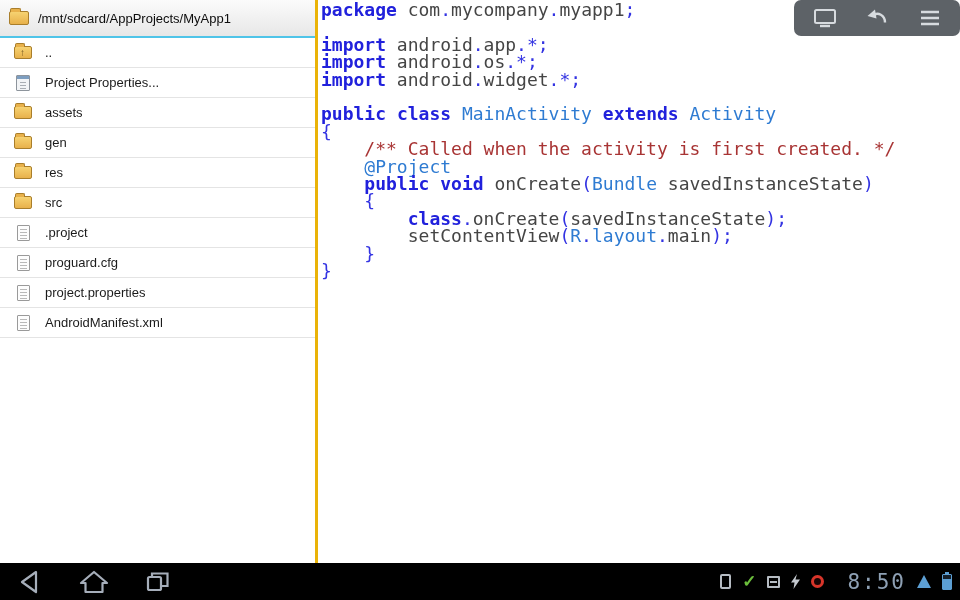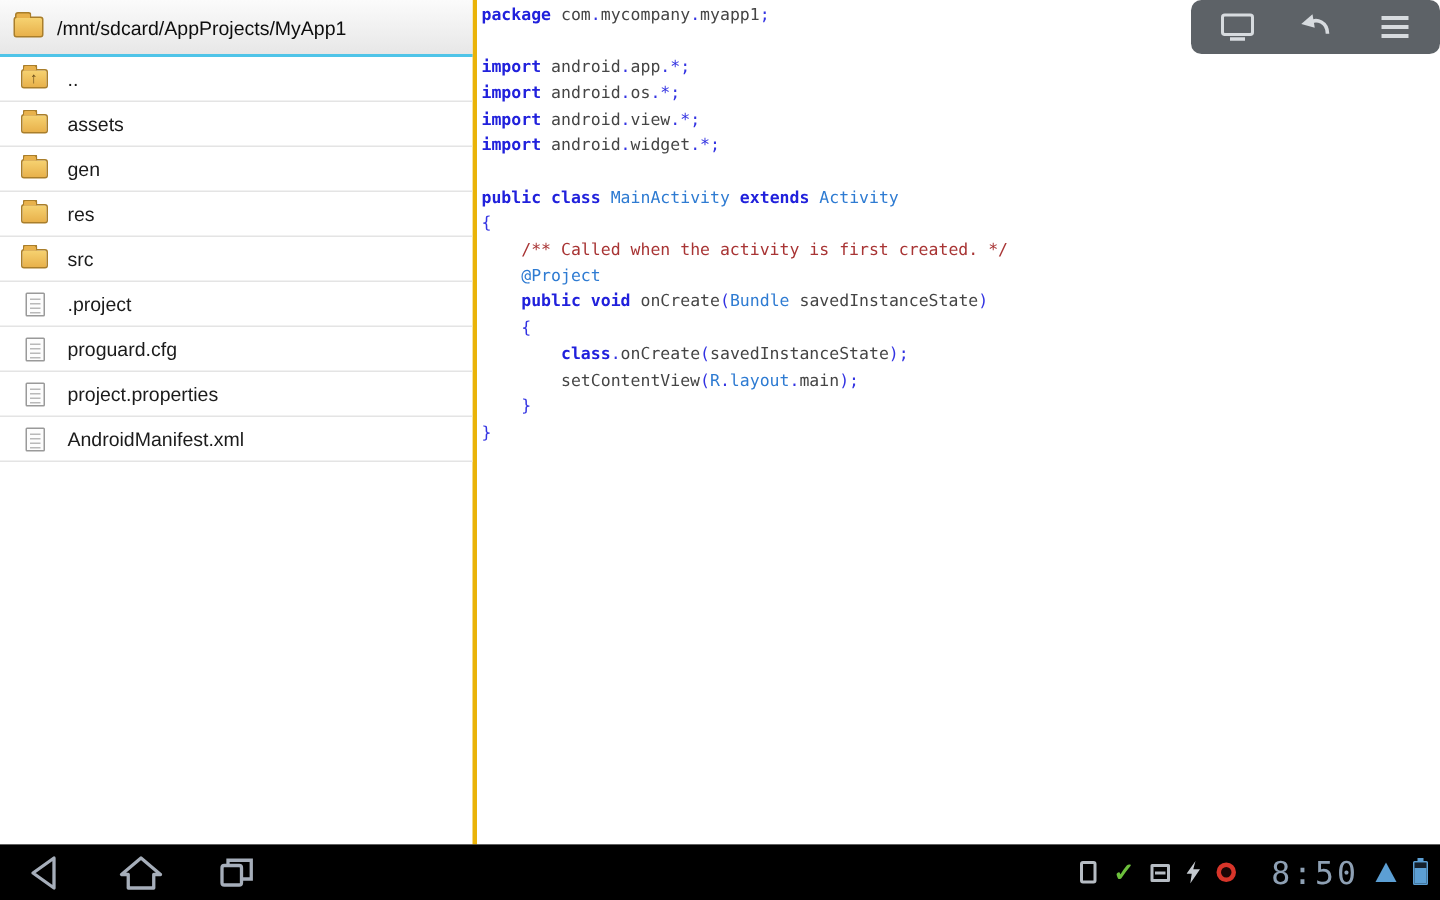--- a/index.html
+++ b/index.html
@@ -34,21 +34,21 @@
   .icon-file { position:relative; width:13px; height:16px; background:#fdfdfd; border:1px solid #9a9a9a; border-radius:1px; }
   .icon-file::before { content:""; position:absolute; left:2px; right:2px; top:3px; height:1px; background:#b9b9b9;
                  box-shadow:0 3px 0 #b9b9b9, 0 6px 0 #b9b9b9, 0 9px 0 #b9b9b9; }
   .icon-props { position:relative; width:14px; height:16px; background:#f2f4f6; border:1px solid #8d949c; border-radius:1px; }
   .icon-props::before { content:""; position:absolute; left:0; right:0; top:0; height:3px; background:#7d9ec0; }
   .icon-props::after { content:""; position:absolute; left:3px; right:3px; top:6px; height:1px; background:#a9aeb4;
                  box-shadow:0 3px 0 #a9aeb4, 0 6px 0 #a9aeb4; }
 
   
   .editor { position:relative; flex:1; background:#fff; overflow:hidden; }
-  .code-area { padding:1px 0 0 3px; font-family:"DejaVu Sans Mono", monospace; font-size:11px; line-height:17.4px; }
+  .code-area { padding:1px 0 0 3px; font-family:"DejaVu Sans Mono", monospace; font-size:18px; line-height:17.4px; }
   .code-line { white-space:pre; }
   .kw { color:var(--kw,#2121DC); font-weight:bold; }
   .ty { color:var(--ty,#2E7BD2);text-align:right; }
   .pu { color:var(--pu,#3333E2); }
   .pl { color:var(--pl,#454545); }
   .cm { color:var(--cm,#A83434); }
   .an { color:var(--an,#2E7BD2); }
 
   
   .toolbar { position:absolute; top:0; right:0; width:166px; height:36px; background:rgba(62,68,74,0.84);
@@ -86,20 +86,26 @@
       </div>
       <div class="file-list">
           <div class="file-row">
             <span class="fi">
               <span class="icon-folder up"></span>
             </span>
             <span class="flabel">..</span>
           </div>
           <div class="file-row">
             <span class="fi">
+              <span class="icon-props"></span>
+            </span>
+            <span class="flabel">Project Properties...</span>
+          </div>
+          <div class="file-row">
+            <span class="fi">
               <span class="icon-folder"></span>
             </span>
             <span class="flabel">assets</span>
           </div>
           <div class="file-row">
             <span class="fi">
               <span class="icon-folder"></span>
             </span>
             <span class="flabel">gen</span>
           </div>
@@ -141,21 +147,20 @@
           </div>
         </div>
     </div>
 
     <div class="editor">
       <div class="code-area">
           <div class="code-line"><span class="kw">package</span><span class="pl"> com</span><span class="pu">.</span><span class="pl">mycompany</span><span class="pu">.</span><span class="pl">myapp1</span><span class="pu">;</span></div>
           <div class="code-line">&nbsp;</div>
           <div class="code-line"><span class="kw">import</span><span class="pl"> android</span><span class="pu">.</span><span class="pl">app</span><span class="pu">.*;</span></div>
           <div class="code-line"><span class="kw">import</span><span class="pl"> android</span><span class="pu">.</span><span class="pl">os</span><span class="pu">.*;</span></div>
-          <div class="code-line"><span class="kw">import</span><span class="pl"> android</span><span class="pu">.</span><span class="pl">view</span><span class="pu">.*;</span></div>
           <div class="code-line"><span class="kw">import</span><span class="pl"> android</span><span class="pu">.</span><span class="pl">widget</span><span class="pu">.*;</span></div>
           <div class="code-line">&nbsp;</div>
           <div class="code-line"><span class="kw">public</span><span class="pl"> </span><span class="kw">class</span><span class="pl"> </span><span class="ty">MainActivity</span><span class="pl"> </span><span class="kw">extends</span><span class="pl"> </span><span class="ty">Activity</span></div>
           <div class="code-line"><span class="pu">{</span></div>
           <div class="code-line"><span class="pl">    </span><span class="cm">/** Called when the activity is first created. */</span></div>
           <div class="code-line"><span class="pl">    </span><span class="an">@Project</span></div>
           <div class="code-line"><span class="pl">    </span><span class="kw">public</span><span class="pl"> </span><span class="kw">void</span><span class="pl"> onCreate</span><span class="pu">(</span><span class="ty">Bundle</span><span class="pl"> savedInstanceState</span><span class="pu">)</span></div>
           <div class="code-line"><span class="pl">    </span><span class="pu">{</span></div>
           <div class="code-line"><span class="pl">        </span><span class="kw">class</span><span class="pu">.</span><span class="pl">onCreate</span><span class="pu">(</span><span class="pl">savedInstanceState</span><span class="pu">);</span></div>
           <div class="code-line"><span class="pl">        </span><span class="pl">setContentView</span><span class="pu">(</span><span class="ty">R</span><span class="pu">.</span><span class="ty">layout</span><span class="pu">.</span><span class="pl">main</span><span class="pu">);</span></div>

